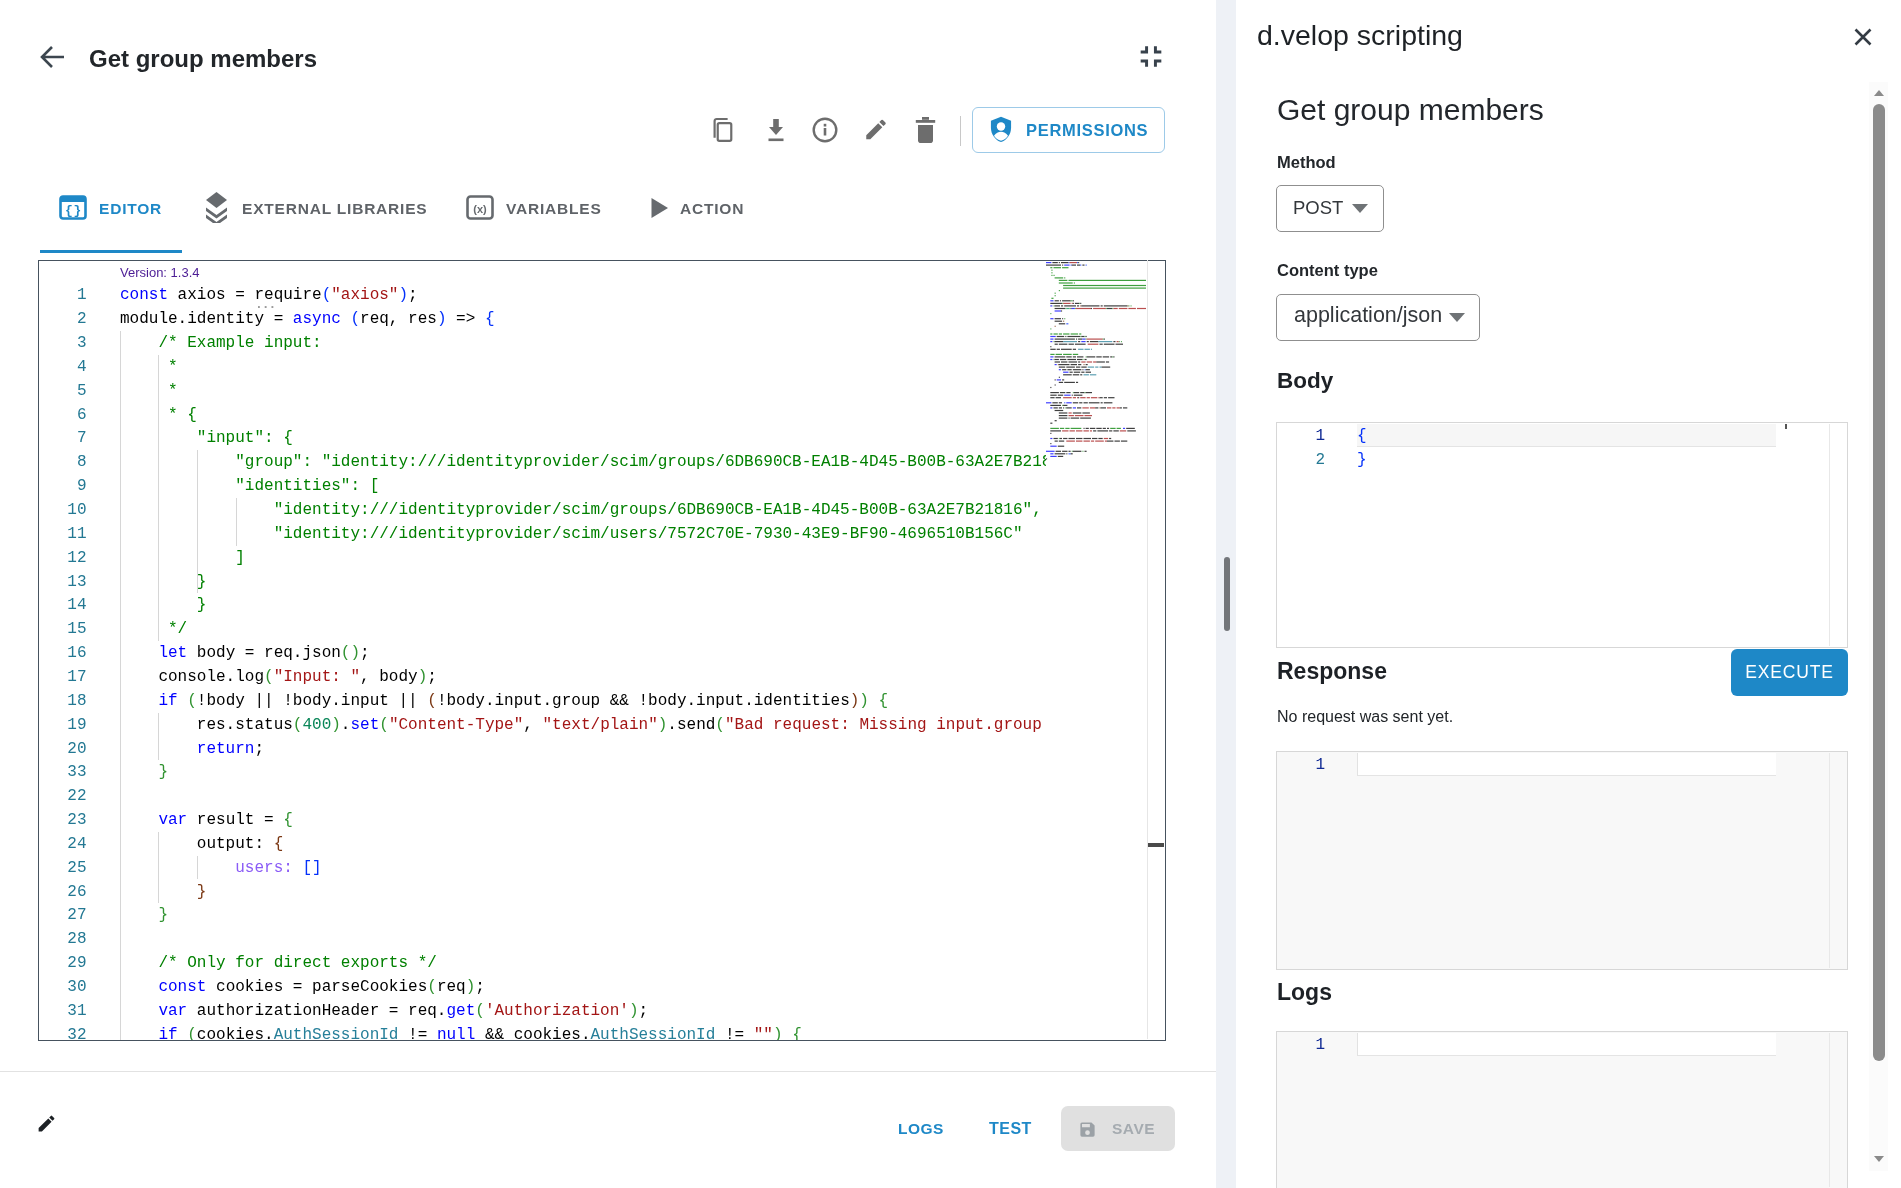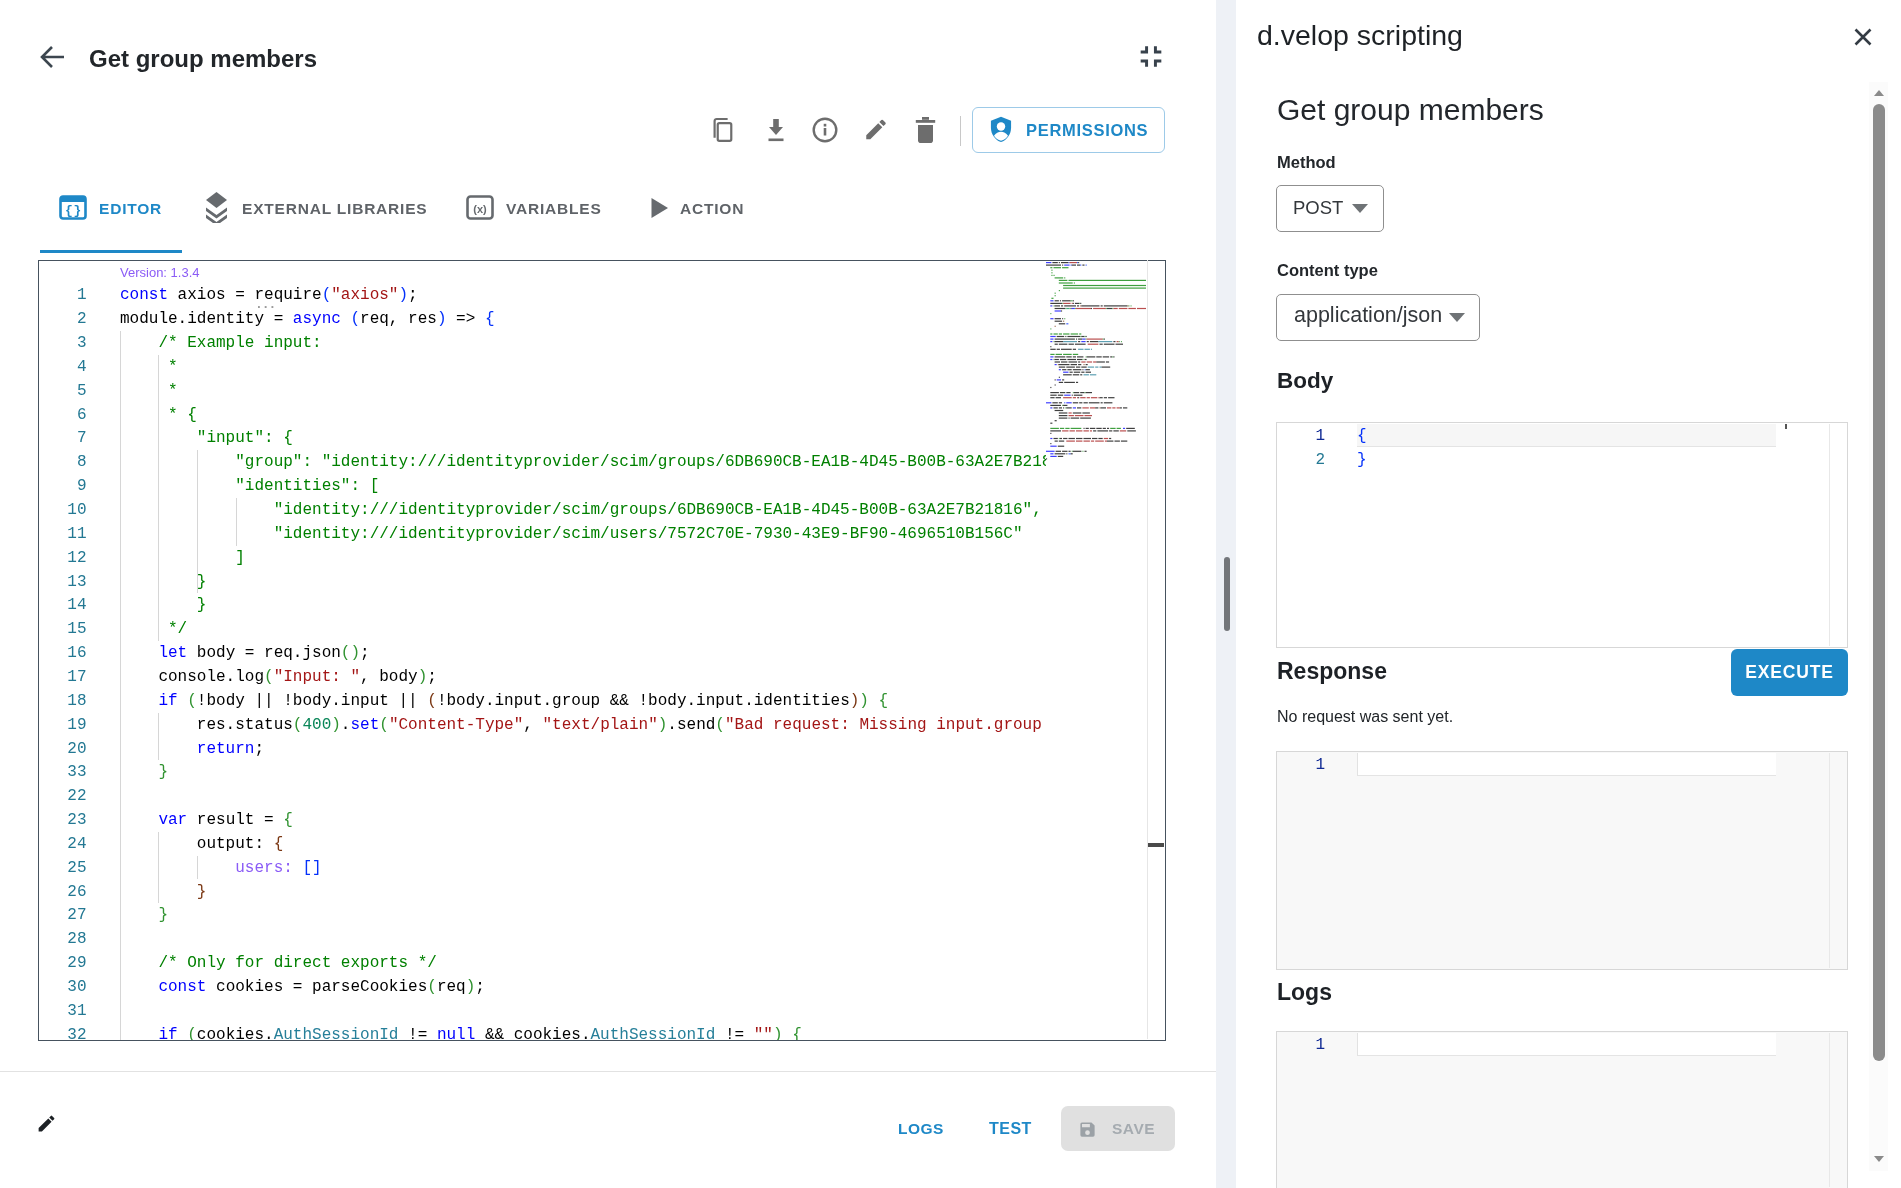--- a/index.html
+++ b/index.html
@@ -79,21 +79,21 @@
     </svg>
   <div class="tabt" style="left:506px">VARIABLES</div>
   <svg class="abs" style="left:650px;top:197px" width="19" height="22" viewBox="0 0 19 22" fill="#666a6e">
       <path d="M1.5 1 L18 11 L1.5 21 Z"></path>
     </svg>
   <div class="tabt" style="left:680px">ACTION</div>
   <div class="abs" style="left:40px;top:250px;width:142px;height:3px;background:#1e88c7"></div>
 
   <div class="abs" style="left:38px;top:260px;width:1128px;height:781px;border:1px solid #46525e;background:#fff"></div>
   <div class="abs" style="left:38px;top:260px;width:1128px;height:780px;overflow:hidden">
-    <div class="abs" style="left:82px;top:5px;font-size:13px;color:#8b5cf6">Version: 1.3.4</div>
+    <div class="abs" style="left:82px;top:5px;font-size:13px;color:#4c1d95">Version: 1.3.4</div>
     <div class="abs" style="left:-38px;top:-260px;width:1046px;height:1300px;overflow:hidden">
       <div class="abs" style="left:119.5px;top:331.0px;width:1px;height:709.0px;background:#d6d6d6"></div>
 <div class="abs" style="left:157.5px;top:354.9px;width:1px;height:286.2px;background:#d6d6d6"></div>
 <div class="abs" style="left:157.5px;top:712.6px;width:1px;height:47.7px;background:#d6d6d6"></div>
 <div class="abs" style="left:157.5px;top:831.9px;width:1px;height:71.5px;background:#d6d6d6"></div>
 <div class="abs" style="left:196.5px;top:450.2px;width:1px;height:143.1px;background:#d6d6d6"></div>
 <div class="abs" style="left:196.5px;top:855.7px;width:1px;height:23.8px;background:#d6d6d6"></div>
 <div class="abs" style="left:235.5px;top:498.0px;width:1px;height:47.7px;background:#d6d6d6"></div>
       <div class="ln" style="top:283.3px">1</div>
 <div class="cl" style="top:283.3px"><span style="color:#0000ff">const</span><span style="color:#000000"> axios = require</span><span style="color:#0431fa">(</span><span style="color:#a31515">"axios"</span><span style="color:#0431fa">)</span><span style="color:#000000">;</span></div>
@@ -149,20 +149,21 @@
 <div class="cl" style="top:879.5px"><span style="color:#000000">        </span><span style="color:#7b3814">}</span></div>
 <div class="ln" style="top:903.4px">27</div>
 <div class="cl" style="top:903.4px"><span style="color:#000000">    </span><span style="color:#319331">}</span></div>
 <div class="ln" style="top:927.2px">28</div>
 <div class="cl" style="top:927.2px"></div>
 <div class="ln" style="top:951.1px">29</div>
 <div class="cl" style="top:951.1px"><span style="color:#008000">    /* Only for direct exports */</span></div>
 <div class="ln" style="top:975.0px">30</div>
 <div class="cl" style="top:975.0px"><span style="color:#000000">    </span><span style="color:#0000ff">const</span><span style="color:#000000"> cookies = parseCookies</span><span style="color:#319331">(</span><span style="color:#000000">req</span><span style="color:#319331">)</span><span style="color:#000000">;</span></div>
 <div class="ln" style="top:998.8px">31</div>
+<div class="cl" style="top:998.8px"><span style="color:#000000">    </span><span style="color:#0000ff">var</span><span style="color:#000000"> authorizationHeader = req.</span><span style="color:#0000ff">get</span><span style="color:#319331">(</span><span style="color:#a31515">'Authorization'</span><span style="color:#319331">)</span><span style="color:#000000">;</span></div>
 <div class="ln" style="top:1022.7px">32</div>
 <div class="cl" style="top:1022.7px"><span style="color:#000000">    </span><span style="color:#0000ff">if</span><span style="color:#000000"> </span><span style="color:#319331">(</span><span style="color:#000000">cookies.</span><span style="color:#267f99">AuthSessionId</span><span style="color:#000000"> != </span><span style="color:#0000ff">null</span><span style="color:#000000"> &amp;&amp; cookies.</span><span style="color:#267f99">AuthSessionId</span><span style="color:#000000"> != </span><span style="color:#a31515">""</span><span style="color:#319331">)</span><span style="color:#000000"> </span><span style="color:#319331">{</span></div>
       <div class="abs" style="left:255px;top:297px;width:18px;color:#9a9a9a;font:bold 13px 'Liberation Mono',monospace;letter-spacing:-1px">...</div>
     </div>
     <div class="abs" style="left:1008px;top:2px;width:101px;height:777px;overflow:hidden">
         <svg width="101" height="210" style="position:absolute;left:0;top:0;opacity:0.75">
           <rect x="0.0" y="0.0" width="5.4" height="1.2" fill="#0000ff"></rect>
           <rect x="6.4" y="0.0" width="5.4" height="1.2" fill="#000000"></rect>
           <rect x="12.8" y="0.0" width="1.1" height="1.2" fill="#000000"></rect>
           <rect x="15.0" y="0.0" width="7.5" height="1.2" fill="#000000"></rect>
@@ -570,21 +571,21 @@
 <div class="ebox" style="top:422px;height:226px;background:#fff">
   <div class="eband" style="right:71px"></div>
   <div class="enum1">1</div>
   <div class="abs" style="left:0;top:25px;width:48px;text-align:right;color:#237893;font:16px 'Liberation Mono';line-height:24px">2</div>
   <div class="abs mono" style="left:80px;top:1px;font-size:16px;line-height:24px;color:#0431fa">{</div>
   <div class="abs mono" style="left:80px;top:25px;font-size:16px;line-height:24px;color:#0431fa">}</div>
   <div class="abs" style="left:508px;top:1px;width:1.5px;height:5px;background:#555"></div>
   <div class="eruler"></div>
 </div>
 <div class="abs h3" style="left:1277px;top:658px;font-size:23px">Response</div>
-<div class="abs" style="left:1731px;top:649px;width:117px;height:47px;background:#1e88c7;border-radius:6px;text-align:center;line-height:47px;font-size:17.5px;font-weight:bold;letter-spacing:0.8px;color:#fff">EXECUTE</div>
+<div class="abs" style="left:1731px;top:649px;width:117px;height:47px;background:#1e88c7;border-radius:6px;text-align:center;line-height:47px;font-size:17.5px;font-weight:normal;letter-spacing:0.8px;color:#fff">EXECUTE</div>
 <div class="abs" style="left:1277px;top:708px;font-size:16px;color:#212529">No request was sent yet.</div>
 <div class="ebox" style="top:751px;height:219px">
   <div class="eband" style="background:#fff;border-left:1px solid #e2e2e2"></div>
   <div class="enum1">1</div>
   <div class="eruler"></div>
 </div>
 <div class="abs h3" style="left:1277px;top:979px;font-size:23px">Logs</div>
 <div class="ebox" style="top:1031px;height:157px;border-bottom:none">
   <div class="eband" style="background:#fff;border-left:1px solid #e2e2e2"></div>
   <div class="enum1">1</div>

